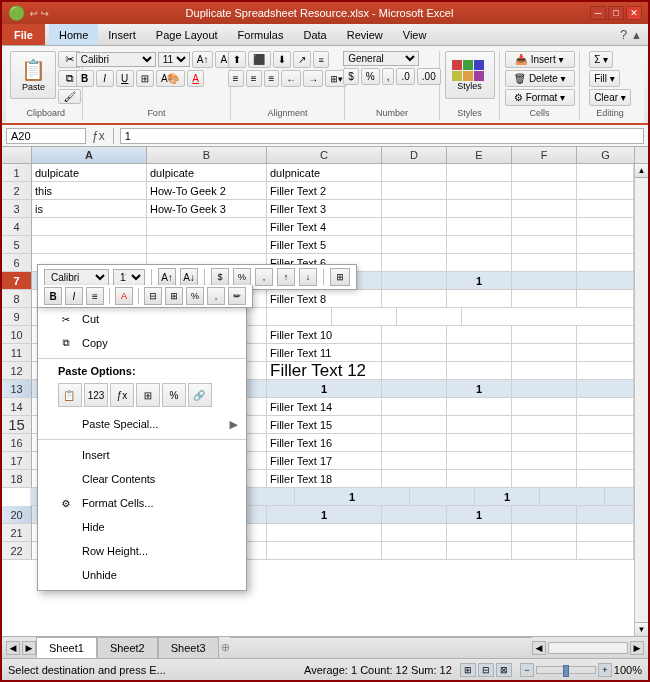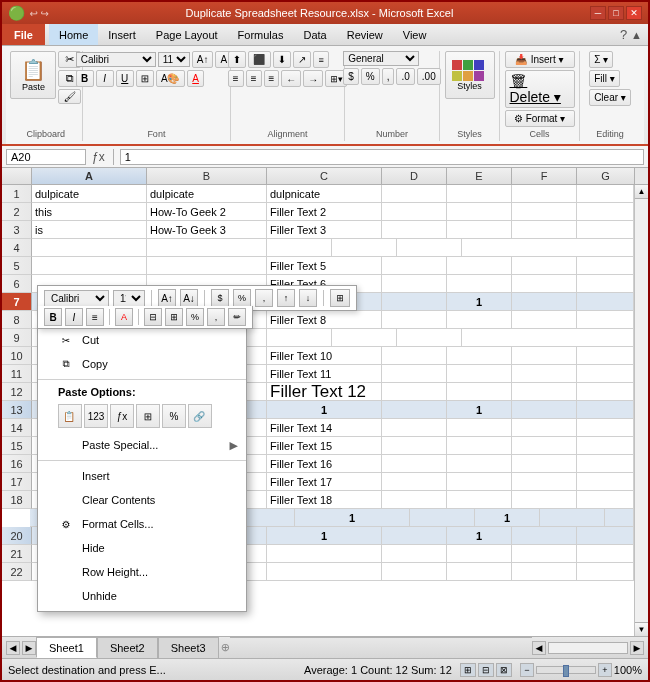--- a/index.html
+++ b/index.html
@@ -381,21 +381,21 @@
             </div>
             <span style="font-size:9px;">Styles</span>
           </button>
         </div>
         <div class="ribbon-group-label">Styles</div>
       </div>
 
       <div class="ribbon-group" style="min-width:80px;">
         <div class="ribbon-group-content" style="flex-direction:column; gap:2px;">
           <button class="rbn-btn" style="font-size:10px; width:70px; text-align:left; padding:2px 4px;">📥 Insert ▾</button>
-          <button class="rbn-btn" style="font-size:14px; width:70px; text-align:left; padding:2px 4px;text-decoration:underline;">🗑 Delete ▾</button>
+          <button class="rbn-btn" style="font-size:10px; width:70px; text-align:right; padding:2px 4px;">🗑 Delete ▾</button>
           <button class="rbn-btn" style="font-size:10px; width:70px; text-align:left; padding:2px 4px;">⚙ Format ▾</button>
         </div>
         <div class="ribbon-group-label">Cells</div>
       </div>
 
       <div class="ribbon-group" style="min-width:60px; border-right:none;">
         <div class="ribbon-group-content" style="flex-direction:column; gap:2px;">
           <button class="rbn-btn" style="font-size:10px;">Σ ▾</button>
           <button class="rbn-btn" style="font-size:10px;">Fill ▾</button>
           <button class="rbn-btn" style="font-size:10px;text-align:right;">Clear ▾</button>
@@ -458,20 +458,21 @@
               <div style="width: 115px; flex-shrink: 0; border-right: 1px solid rgb(208, 208, 208); border-bottom: 1px solid rgb(208, 208, 208); padding: 1px 3px; font-size: 11px; overflow: hidden; white-space: nowrap; background: white; display: flex; align-items: center;">Filler Text 3</div>
               <div style="width: 65px; flex-shrink: 0; border-right: 1px solid rgb(208, 208, 208); border-bottom: 1px solid rgb(208, 208, 208); padding: 1px 3px; font-size: 11px; overflow: hidden; white-space: nowrap; background: white; display: flex; align-items: center;"></div>
               <div style="width: 65px; flex-shrink: 0; border-right: 1px solid rgb(208, 208, 208); border-bottom: 1px solid rgb(208, 208, 208); padding: 1px 3px; font-size: 11px; overflow: hidden; white-space: nowrap; background: white; display: flex; align-items: center;"></div>
               <div style="width: 65px; flex-shrink: 0; border-right: 1px solid rgb(208, 208, 208); border-bottom: 1px solid rgb(208, 208, 208); padding: 1px 3px; font-size: 11px; overflow: hidden; white-space: nowrap; background: white; display: flex; align-items: center;"></div>
               <div style="flex: 1 1 0%; border-right: 1px solid rgb(208, 208, 208); border-bottom: 1px solid rgb(208, 208, 208); background: white;"></div>
             </div>
             <div style="display: flex; flex-shrink: 0; height: 18px;">
               <div style="width: 30px; flex-shrink: 0; text-align: center; font-size: 11px; border-right: 1px solid rgb(176, 176, 176); border-bottom: 1px solid rgb(208, 208, 208); display: flex; align-items: center; justify-content: center; user-select: none; background: linear-gradient(to right, rgb(240, 240, 240), rgb(232, 232, 232)); color: rgb(51, 51, 51);">4</div>
               <div style="width: 115px; flex-shrink: 0; border-right: 1px solid rgb(208, 208, 208); border-bottom: 1px solid rgb(208, 208, 208); padding: 1px 3px; font-size: 11px; overflow: hidden; white-space: nowrap; background: white; display: flex; align-items: center;"></div>
               <div style="width: 120px; flex-shrink: 0; border-right: 1px solid rgb(208, 208, 208); border-bottom: 1px solid rgb(208, 208, 208); padding: 1px 3px; font-size: 11px; overflow: hidden; white-space: nowrap; background: white; display: flex; align-items: center;"></div>
+              <div style="width: 115px; flex-shrink: 0; border-right: 1px solid rgb(208, 208, 208); border-bottom: 1px solid rgb(208, 208, 208); padding: 1px 3px; font-size: 11px; overflow: hidden; white-space: nowrap; background: white; display: flex; align-items: center;">Filler Text 4</div>
               <div style="width: 65px; flex-shrink: 0; border-right: 1px solid rgb(208, 208, 208); border-bottom: 1px solid rgb(208, 208, 208); padding: 1px 3px; font-size: 11px; overflow: hidden; white-space: nowrap; background: white; display: flex; align-items: center;"></div>
               <div style="width: 65px; flex-shrink: 0; border-right: 1px solid rgb(208, 208, 208); border-bottom: 1px solid rgb(208, 208, 208); padding: 1px 3px; font-size: 11px; overflow: hidden; white-space: nowrap; background: white; display: flex; align-items: center;"></div>
               <div style="width: 65px; flex-shrink: 0; border-right: 1px solid rgb(208, 208, 208); border-bottom: 1px solid rgb(208, 208, 208); padding: 1px 3px; font-size: 11px; overflow: hidden; white-space: nowrap; background: white; display: flex; align-items: center;"></div>
               <div style="flex: 1 1 0%; border-right: 1px solid rgb(208, 208, 208); border-bottom: 1px solid rgb(208, 208, 208); background: white;"></div>
             </div>
             <div style="display: flex; flex-shrink: 0; height: 18px;">
               <div style="width: 30px; flex-shrink: 0; text-align: center; font-size: 11px; border-right: 1px solid rgb(176, 176, 176); border-bottom: 1px solid rgb(208, 208, 208); display: flex; align-items: center; justify-content: center; user-select: none; background: linear-gradient(to right, rgb(240, 240, 240), rgb(232, 232, 232)); color: rgb(51, 51, 51);">5</div>
               <div style="width: 115px; flex-shrink: 0; border-right: 1px solid rgb(208, 208, 208); border-bottom: 1px solid rgb(208, 208, 208); padding: 1px 3px; font-size: 11px; overflow: hidden; white-space: nowrap; background: white; display: flex; align-items: center;"></div>
               <div style="width: 120px; flex-shrink: 0; border-right: 1px solid rgb(208, 208, 208); border-bottom: 1px solid rgb(208, 208, 208); padding: 1px 3px; font-size: 11px; overflow: hidden; white-space: nowrap; background: white; display: flex; align-items: center;"></div>
               <div style="width: 115px; flex-shrink: 0; border-right: 1px solid rgb(208, 208, 208); border-bottom: 1px solid rgb(208, 208, 208); padding: 1px 3px; font-size: 11px; overflow: hidden; white-space: nowrap; background: white; display: flex; align-items: center;">Filler Text 5</div>
@@ -563,21 +564,21 @@
               <div style="width: 30px; flex-shrink: 0; text-align: center; font-size: 11px; border-right: 1px solid rgb(176, 176, 176); border-bottom: 1px solid rgb(208, 208, 208); display: flex; align-items: center; justify-content: center; user-select: none; background: linear-gradient(to right, rgb(240, 240, 240), rgb(232, 232, 232)); color: rgb(51, 51, 51);">14</div>
               <div style="width: 115px; flex-shrink: 0; border-right: 1px solid rgb(208, 208, 208); border-bottom: 1px solid rgb(208, 208, 208); padding: 1px 3px; font-size: 11px; overflow: hidden; white-space: nowrap; background: white; display: flex; align-items: center;"></div>
               <div style="width: 120px; flex-shrink: 0; border-right: 1px solid rgb(208, 208, 208); border-bottom: 1px solid rgb(208, 208, 208); padding: 1px 3px; font-size: 11px; overflow: hidden; white-space: nowrap; background: white; display: flex; align-items: center;"></div>
               <div style="width: 115px; flex-shrink: 0; border-right: 1px solid rgb(208, 208, 208); border-bottom: 1px solid rgb(208, 208, 208); padding: 1px 3px; font-size: 11px; overflow: hidden; white-space: nowrap; background: white; display: flex; align-items: center;">Filler Text 14</div>
               <div style="width: 65px; flex-shrink: 0; border-right: 1px solid rgb(208, 208, 208); border-bottom: 1px solid rgb(208, 208, 208); padding: 1px 3px; font-size: 11px; overflow: hidden; white-space: nowrap; background: white; display: flex; align-items: center;"></div>
               <div style="width: 65px; flex-shrink: 0; border-right: 1px solid rgb(208, 208, 208); border-bottom: 1px solid rgb(208, 208, 208); padding: 1px 3px; font-size: 11px; overflow: hidden; white-space: nowrap; background: white; display: flex; align-items: center;"></div>
               <div style="width: 65px; flex-shrink: 0; border-right: 1px solid rgb(208, 208, 208); border-bottom: 1px solid rgb(208, 208, 208); padding: 1px 3px; font-size: 11px; overflow: hidden; white-space: nowrap; background: white; display: flex; align-items: center;"></div>
               <div style="flex: 1 1 0%; border-right: 1px solid rgb(208, 208, 208); border-bottom: 1px solid rgb(208, 208, 208); background: white;"></div>
             </div>
             <div style="display: flex; flex-shrink: 0; height: 18px;">
-              <div style="width: 30px; flex-shrink: 0; text-align: center; font-size: 11px; border-right: 1px solid rgb(176, 176, 176); border-bottom: 1px solid rgb(208, 208, 208); display: flex; align-items: center; justify-content: center; user-select: none; background: linear-gradient(to right, rgb(240, 240, 240), rgb(232, 232, 232)); color: rgb(51, 51, 51);">15</div>
+              <div style="width: 30px; flex-shrink: 0; text-align: center; font-size: 15px; border-right: 1px solid rgb(176, 176, 176); border-bottom: 1px solid rgb(208, 208, 208); display: flex; align-items: center; justify-content: center; user-select: none; background: linear-gradient(to right, rgb(240, 240, 240), rgb(232, 232, 232)); color: rgb(51, 51, 51);">15</div>
               <div style="width: 115px; flex-shrink: 0; border-right: 1px solid rgb(208, 208, 208); border-bottom: 1px solid rgb(208, 208, 208); padding: 1px 3px; font-size: 11px; overflow: hidden; white-space: nowrap; background: white; display: flex; align-items: center;"></div>
               <div style="width: 120px; flex-shrink: 0; border-right: 1px solid rgb(208, 208, 208); border-bottom: 1px solid rgb(208, 208, 208); padding: 1px 3px; font-size: 11px; overflow: hidden; white-space: nowrap; background: white; display: flex; align-items: center;"></div>
               <div style="width: 115px; flex-shrink: 0; border-right: 1px solid rgb(208, 208, 208); border-bottom: 1px solid rgb(208, 208, 208); padding: 1px 3px; font-size: 11px; overflow: hidden; white-space: nowrap; background: white; display: flex; align-items: center;">Filler Text 15</div>
               <div style="width: 65px; flex-shrink: 0; border-right: 1px solid rgb(208, 208, 208); border-bottom: 1px solid rgb(208, 208, 208); padding: 1px 3px; font-size: 11px; overflow: hidden; white-space: nowrap; background: white; display: flex; align-items: center;"></div>
               <div style="width: 65px; flex-shrink: 0; border-right: 1px solid rgb(208, 208, 208); border-bottom: 1px solid rgb(208, 208, 208); padding: 1px 3px; font-size: 11px; overflow: hidden; white-space: nowrap; background: white; display: flex; align-items: center;"></div>
               <div style="width: 65px; flex-shrink: 0; border-right: 1px solid rgb(208, 208, 208); border-bottom: 1px solid rgb(208, 208, 208); padding: 1px 3px; font-size: 11px; overflow: hidden; white-space: nowrap; background: white; display: flex; align-items: center;"></div>
               <div style="flex: 1 1 0%; border-right: 1px solid rgb(208, 208, 208); border-bottom: 1px solid rgb(208, 208, 208); background: white;"></div>
             </div>
             <div style="display: flex; flex-shrink: 0; height: 18px;">
               <div style="width: 30px; flex-shrink: 0; text-align: center; font-size: 11px; border-right: 1px solid rgb(176, 176, 176); border-bottom: 1px solid rgb(208, 208, 208); display: flex; align-items: center; justify-content: center; user-select: none; background: linear-gradient(to right, rgb(240, 240, 240), rgb(232, 232, 232)); color: rgb(51, 51, 51);">16</div>

